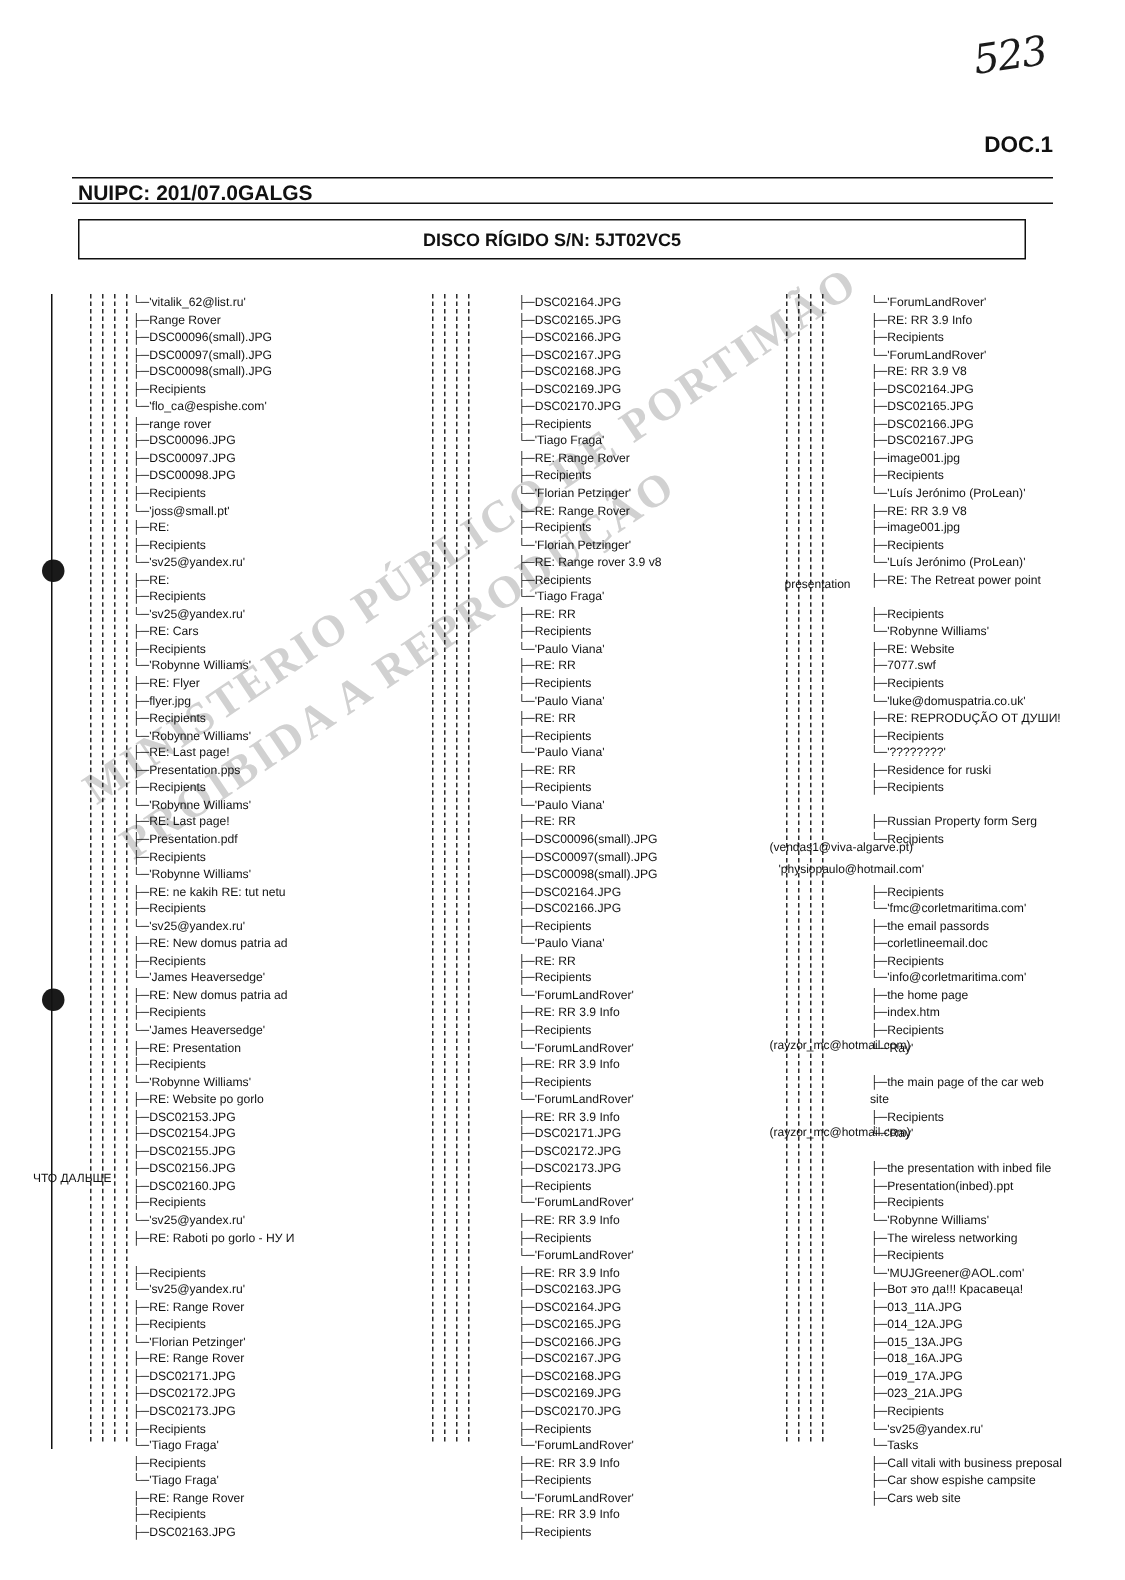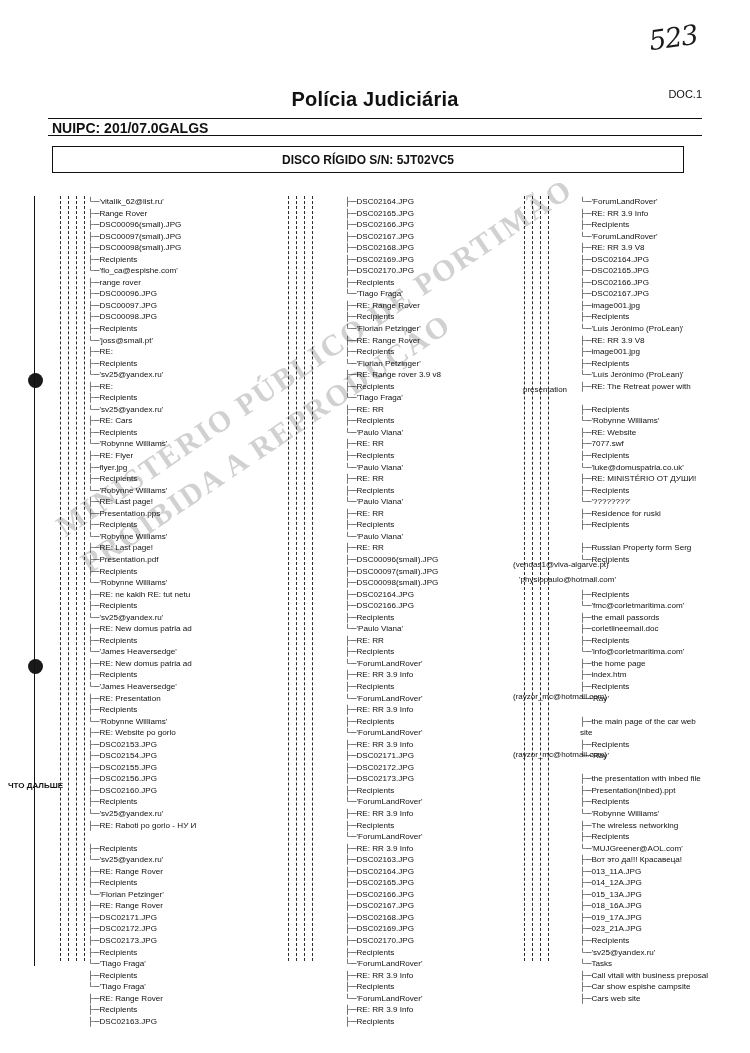--- a/index.html
+++ b/index.html
@@ -34,22 +34,23 @@
     font-style: italic;
     color: #1b1b1b;
     transform: rotate(-8deg);
     letter-spacing: -1px;
   }
 
   .doc-ref {
     position: absolute;
     right: 48px;
     top: 88px;
-    font-size: 11px;
+    font-size: 15px;
     color: #111;
+    font-weight: bold;
   }
 
   .title {
     position: absolute;
     left: 0; right: 0;
     top: 88px;
     text-align: center;
     font-size: 20px;
     font-weight: bold;
     letter-spacing: 0.2px;
@@ -170,36 +171,35 @@
     width: 0;
     border-left: 1px dashed #2b2b2b;
     height: 765px;
   }
   .gset1 { left: 60px; }
   .gset2 { left: 288px; }
   .gset3 { left: 524px; }
 
   .left-label {
     position: absolute;
-    left: 8px;
+    left: 22px;
     top: 781px;
     font-size: 8px;
-    font-weight: bold;
+    font-weight: normal;
   }
 
   .mid-note { position: absolute; font-size: 8px; white-space: nowrap; }
 </style>
 </head>
 <body>
 
 <div class="page">
 
   <div class="handmark">523</div>
   <div class="doc-ref">DOC.1</div>
-  <div class="title">Polícia Judiciária</div>
 
   <div class="nuipc-rule"></div>
   <div class="nuipc">NUIPC: 201/07.0GALGS</div>
   <div class="nuipc-rule2"></div>
 
   <div class="disc-box">
     <span>DISCO RÍGIDO S/N: 5JT02VC5</span>
   </div>
 
   <div class="hole h1"></div>
@@ -392,29 +392,29 @@
         <div class="row"><span class="txt">├─DSC02165.JPG</span></div>
         <div class="row"><span class="txt">├─DSC02166.JPG</span></div>
         <div class="row"><span class="txt">├─DSC02167.JPG</span></div>
         <div class="row"><span class="txt">├─image001.jpg</span></div>
         <div class="row"><span class="txt">├─Recipients</span></div>
         <div class="row"><span class="txt">└─'Luís Jerónimo (ProLean)'</span></div>
         <div class="row"><span class="txt">├─RE: RR 3.9 V8</span></div>
         <div class="row"><span class="txt">├─image001.jpg</span></div>
         <div class="row"><span class="txt">├─Recipients</span></div>
         <div class="row"><span class="txt">└─'Luís Jerónimo (ProLean)'</span></div>
-        <div class="row"><span class="txt">├─RE: The Retreat power with</span></div>
+        <div class="row"><span class="txt">├─RE: The Retreat power point</span></div>
         <div class="row"><span class="txt"></span></div>
         <div class="row"><span class="txt">├─Recipients</span></div>
         <div class="row"><span class="txt">└─'Robynne Williams'</span></div>
         <div class="row"><span class="txt">├─RE: Website</span></div>
         <div class="row"><span class="txt">├─7077.swf</span></div>
         <div class="row"><span class="txt">├─Recipients</span></div>
         <div class="row"><span class="txt">└─'luke@domuspatria.co.uk'</span></div>
-        <div class="row"><span class="txt">├─RE: MINISTÉRIO ОТ ДУШИ!</span></div>
+        <div class="row"><span class="txt">├─RE: REPRODUÇÃO ОТ ДУШИ!</span></div>
         <div class="row"><span class="txt">├─Recipients</span></div>
         <div class="row"><span class="txt">└─'????????'</span></div>
         <div class="row"><span class="txt">├─Residence for ruski</span></div>
         <div class="row"><span class="txt">├─Recipients</span></div>
         <div class="row"><span class="txt"></span></div>
         <div class="row"><span class="txt">├─Russian Property form Serg</span></div>
         <div class="row"><span class="txt">└─Recipients</span></div>
         <div class="row"><span class="txt"></span></div>
         <div class="row"><span class="txt"></span></div>
         <div class="row"><span class="txt">├─Recipients</span></div>

